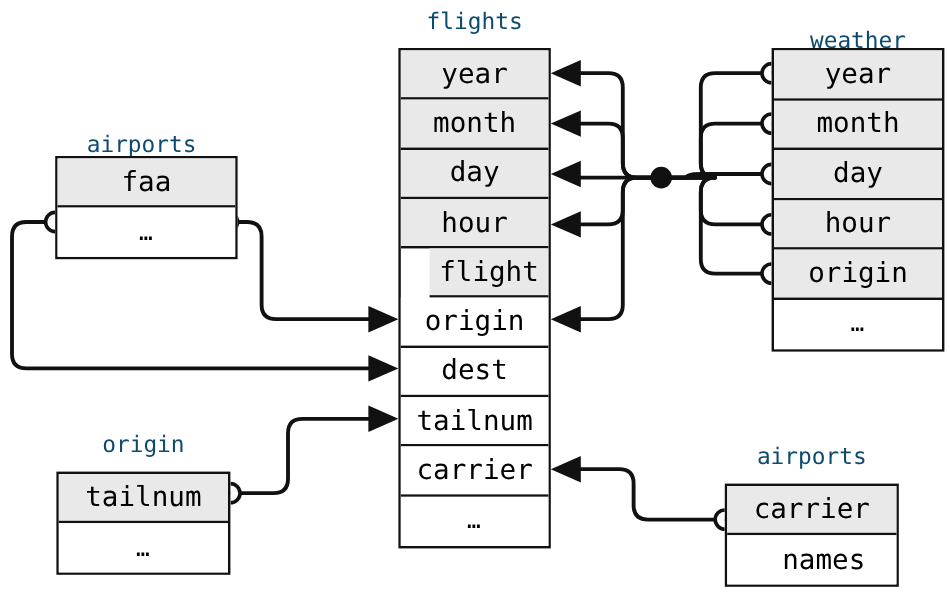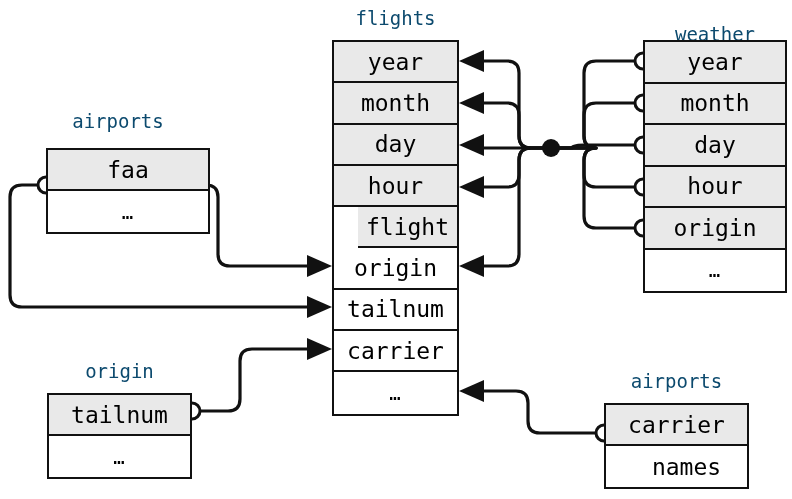--- a/index.html
+++ b/index.html
@@ -66,21 +66,21 @@
     <polygon class="arrowhead" points="332,349 307,338 307,360"></polygon>
     <path class="conn-circle" d="M192,403 a8,8 0 0 1 0,16"></path>
 
     <path class="wire" d="M604,433 H540 q-12,0 -12,-12 V403 q0,-12 -12,-12 H474"></path>
     <polygon class="arrowhead" points="459,391 484,380 484,402"></polygon>
     <path class="conn-circle" d="M604,425 a8,8 0 0 0 0,16"></path>
   </svg>
 
   <div class="tbl" style="left:46px; top:112px; width:144px;">
     <div class="tbl-title" style="top:0;">airports</div>
-    <div class="tbl-box" style="top:36px; width:164px;">
+    <div class="tbl-box" style="top:18px; width:152px;">
       <div class="row key" style="height:41px;">faa</div>
       <div class="row ellipsis" style="height:41px;">…</div>
     </div>
   </div>
 
   <div class="tbl" style="left:47px; top:362px; width:145px;">
     <div class="tbl-title" style="top:0;">origin</div>
     <div class="tbl-box" style="top:31px; width:145px;">
       <div class="row key" style="height:41px;">tailnum</div>
       <div class="row ellipsis" style="height:41px;">…</div>
@@ -89,20 +89,21 @@
 
   <div class="tbl" style="left:332px; top:9px; width:127px;">
     <div class="tbl-title" style="top:0;">flights</div>
     <div class="tbl-box" style="top:31px; width:127px;">
       <div class="row key" style="height:41.3px;">year</div>
       <div class="row key" style="height:41.3px;">month</div>
       <div class="row key" style="height:41.3px;">day</div>
       <div class="row key" style="height:41.3px;">hour</div>
       <div class="row key" style="height:41.3px;margin-left:24px;">flight</div>
       <div class="row" style="height:41.3px;">origin</div>
+      <div class="row" style="height:41.3px;">dest</div>
       <div class="row" style="height:41.3px;">tailnum</div>
       <div class="row" style="height:41.3px;">carrier</div>
       <div class="row ellipsis" style="height:41.3px;">…</div>
     </div>
   </div>
 
   <div class="tbl" style="left:643px; top:9px; width:144px;">
     <div class="tbl-title" style="top:16px;">weather</div>
     <div class="tbl-box" style="top:31px; width:144px;">
       <div class="row key" style="height:41.5px;">year</div>

